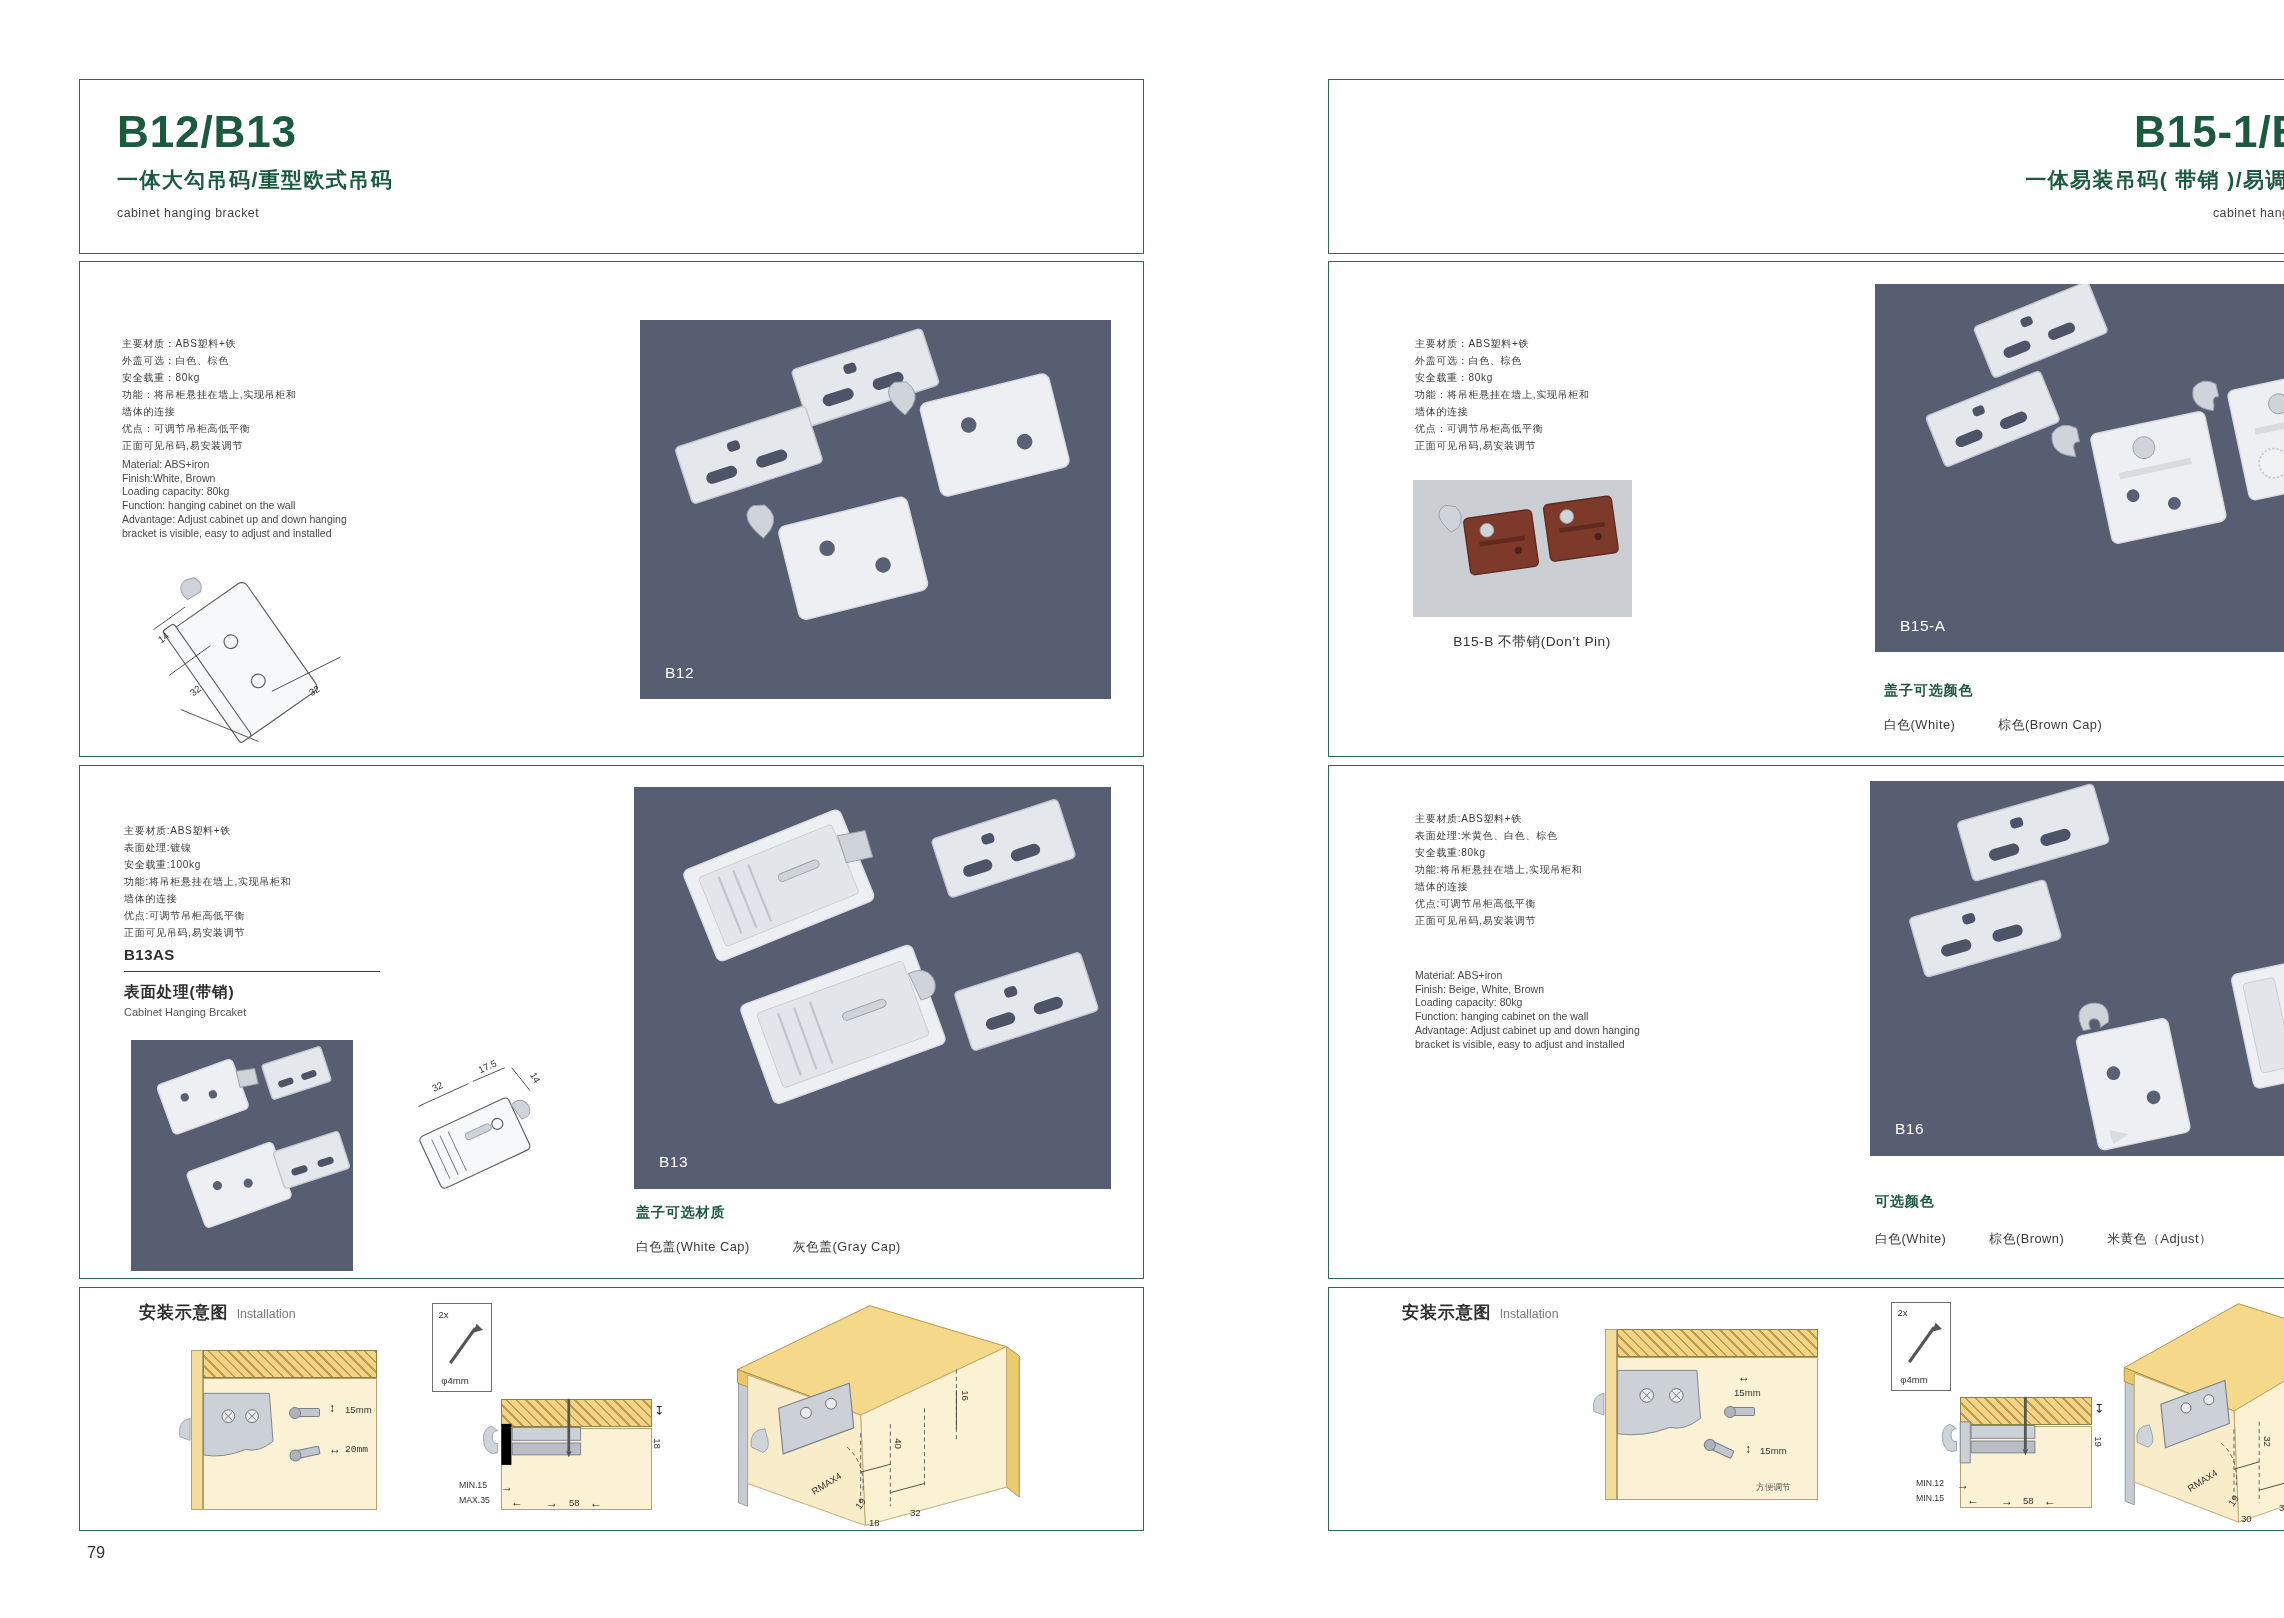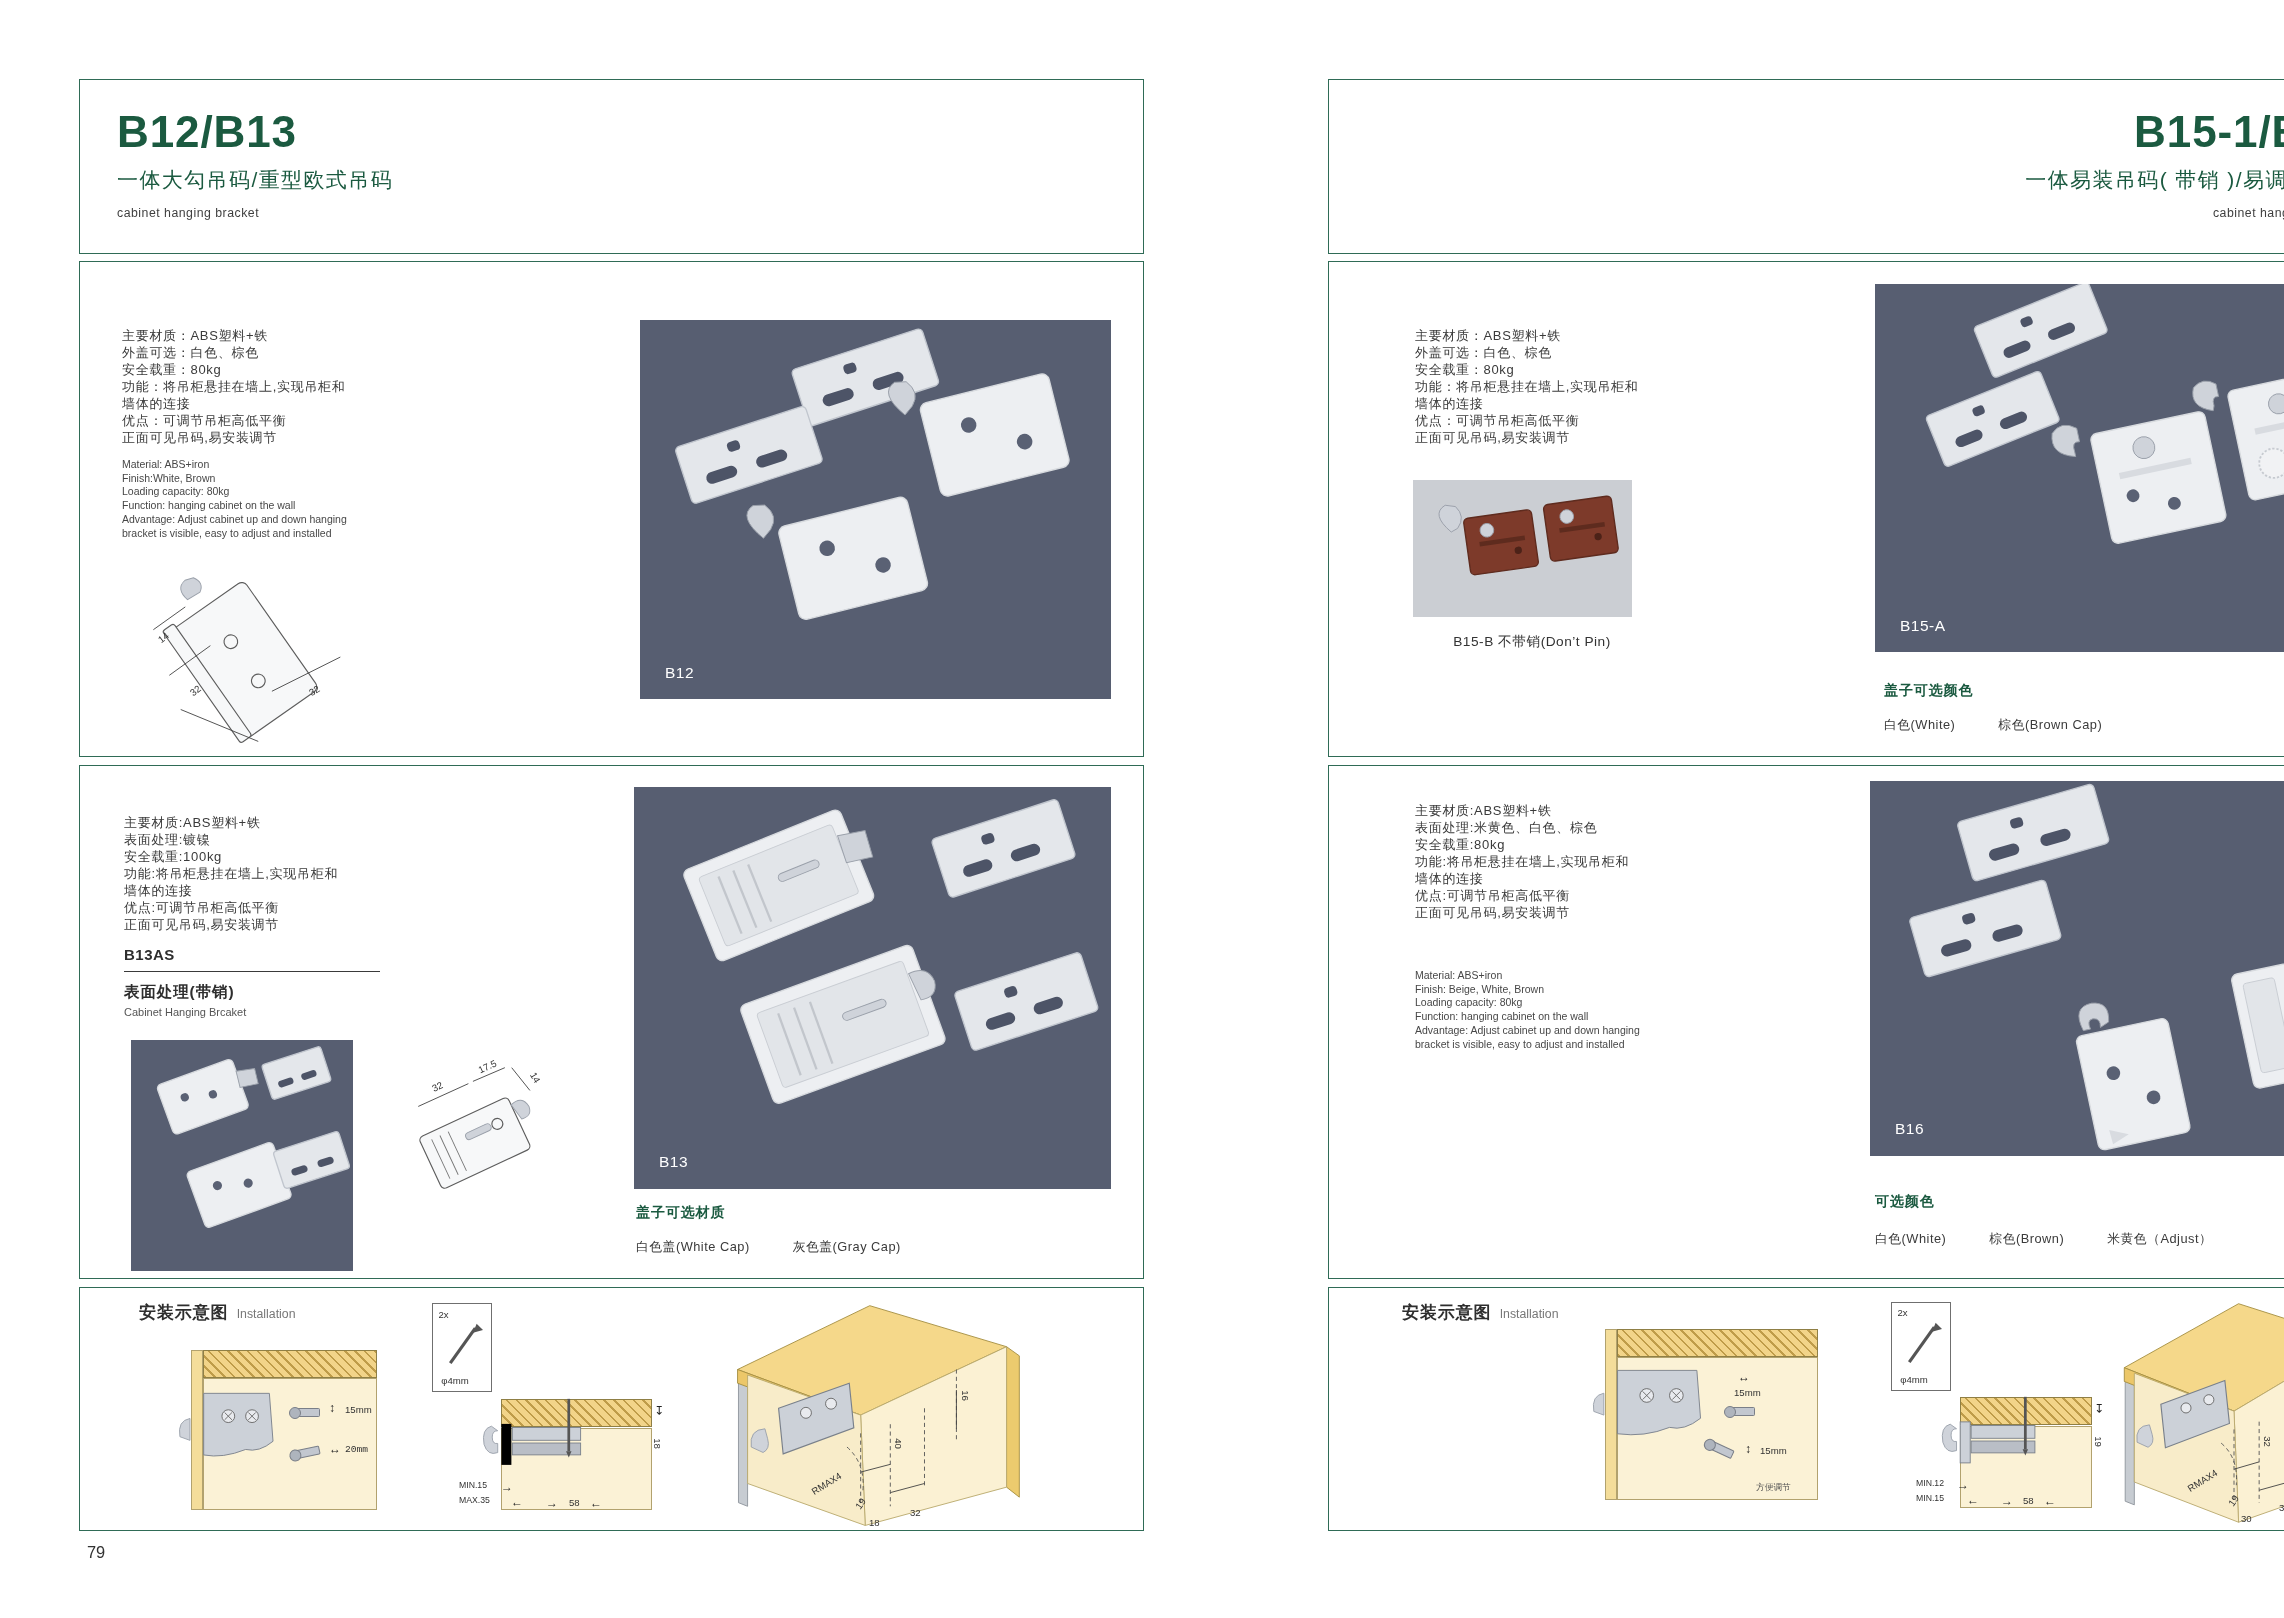--- a/index.html
+++ b/index.html
@@ -1,23 +1,23 @@
 <!DOCTYPE html>
 <html style="font-size:7.3px"><head>
 <meta charset="utf-8">
 <style>
   html,body{margin:0;padding:0;background:#fff;font-family:"Liberation Sans","DejaVu Sans",sans-serif;}
   .canvas{position:relative;width:2482px;height:1618px;background:#fff;overflow:hidden;}
   .abs{position:absolute;}
   .pagebox{position:absolute;border:1.4px solid #2f6b56;background:#fff;box-sizing:border-box;}
   .green{color:#1b5a40;}
   .hdr-title{font-size:44px;font-weight:bold;letter-spacing:0.9px;}
-  .hdr-sub{font-size:21px;font-weight:normal;margin-top:9px;letter-spacing:1.4px;}
+  .hdr-sub{font-size:21px;font-weight:bold;margin-top:9px;letter-spacing:1.4px;}
   .hdr-en{font-size:12.3px;color:#3f3f3f;margin-top:12.8px;letter-spacing:0.5px;}
-  .spec-cn{font-size:13px;line-height:17px;color:#3a3a3a;letter-spacing:0.7px;}
+  .spec-cn{font-size:10px;line-height:17px;color:#3a3a3a;letter-spacing:0.7px;margin-top:8px;}
   .spec-en{font-size:10.5px;line-height:13.7px;color:#474747;}
   .model{font-size:15px;font-weight:bold;color:#2e2e2e;letter-spacing:0.5px;}
   .model-underline{border-bottom:1.4px solid #3a3a3a;width:256px;}
   .model-cn{font-size:15.5px;font-weight:bold;color:#2e2e2e;letter-spacing:0.9px;}
   .model-en{font-size:11px;color:#555;}
   .photo{position:absolute;background:#575e71;overflow:hidden;}
   .photo-light{position:absolute;background:#cbced3;overflow:hidden;}
   .plabel{position:absolute;left:25px;bottom:17.4px;font-size:15.5px;color:#fff;letter-spacing:0.5px;}
   .cap-title{font-size:14px;font-weight:bold;letter-spacing:0.9px;}
   .cap-opts{font-size:12.8px;color:#3a3a3a;letter-spacing:0.5px;}

